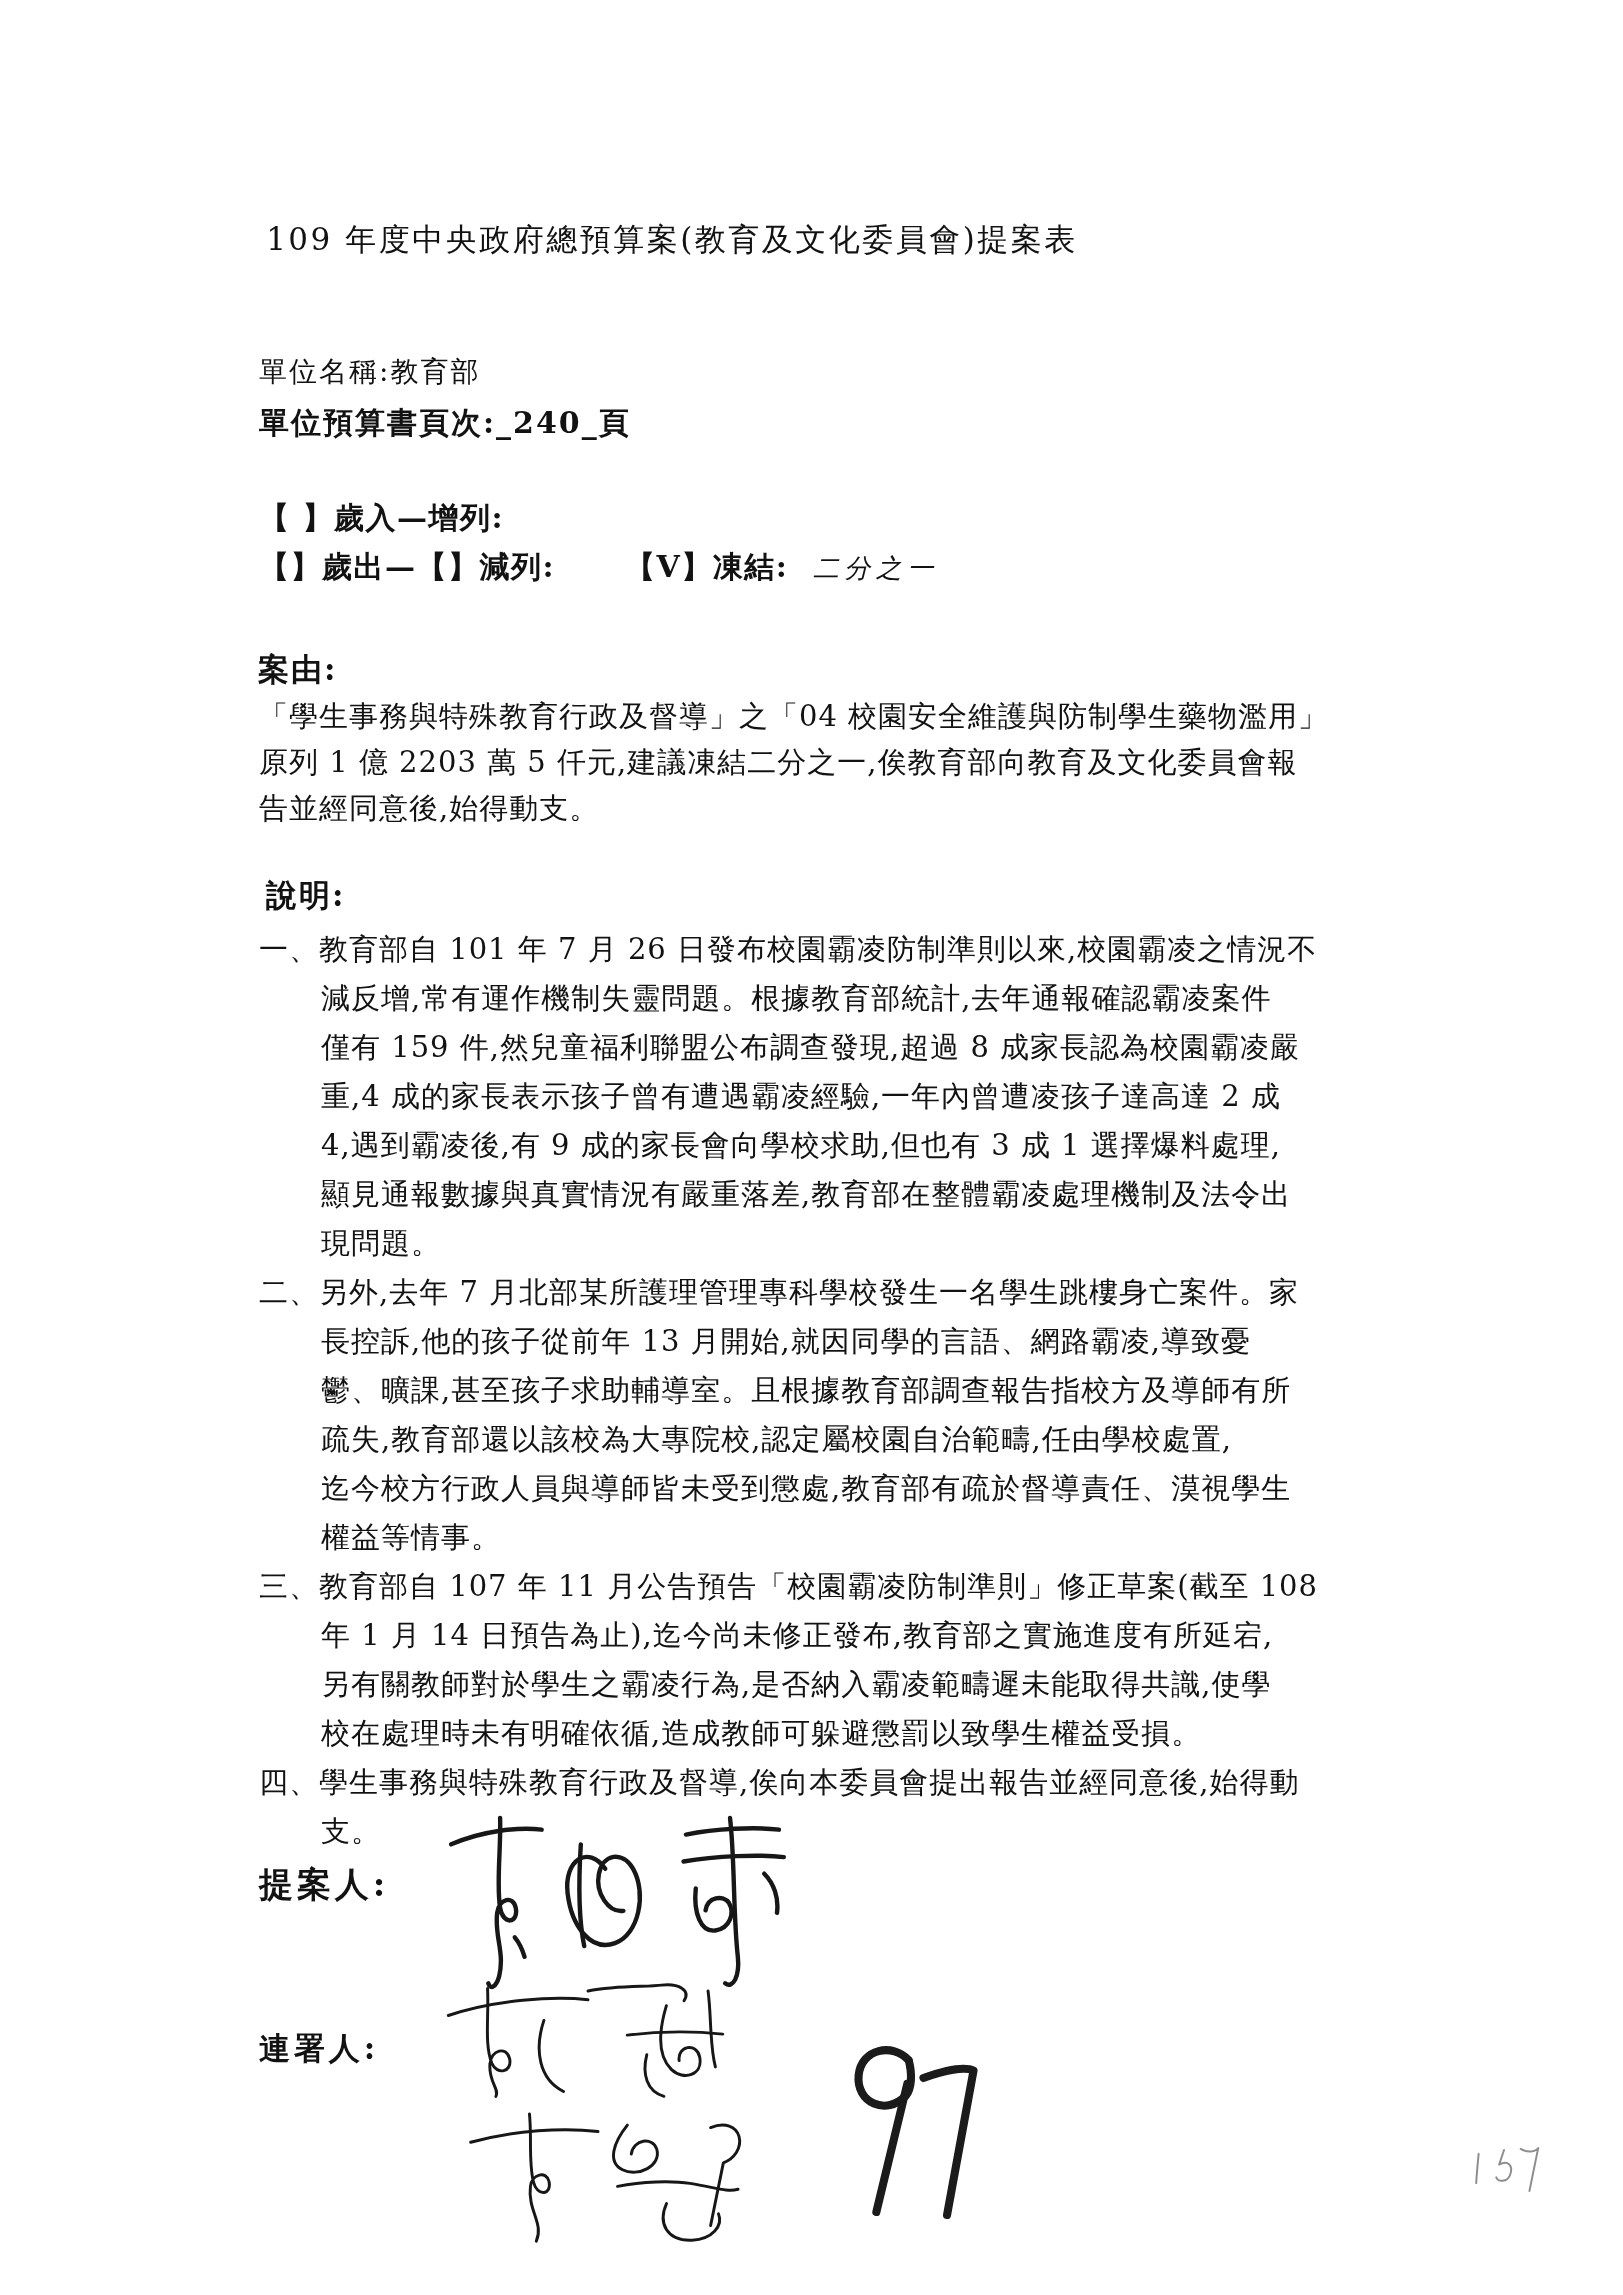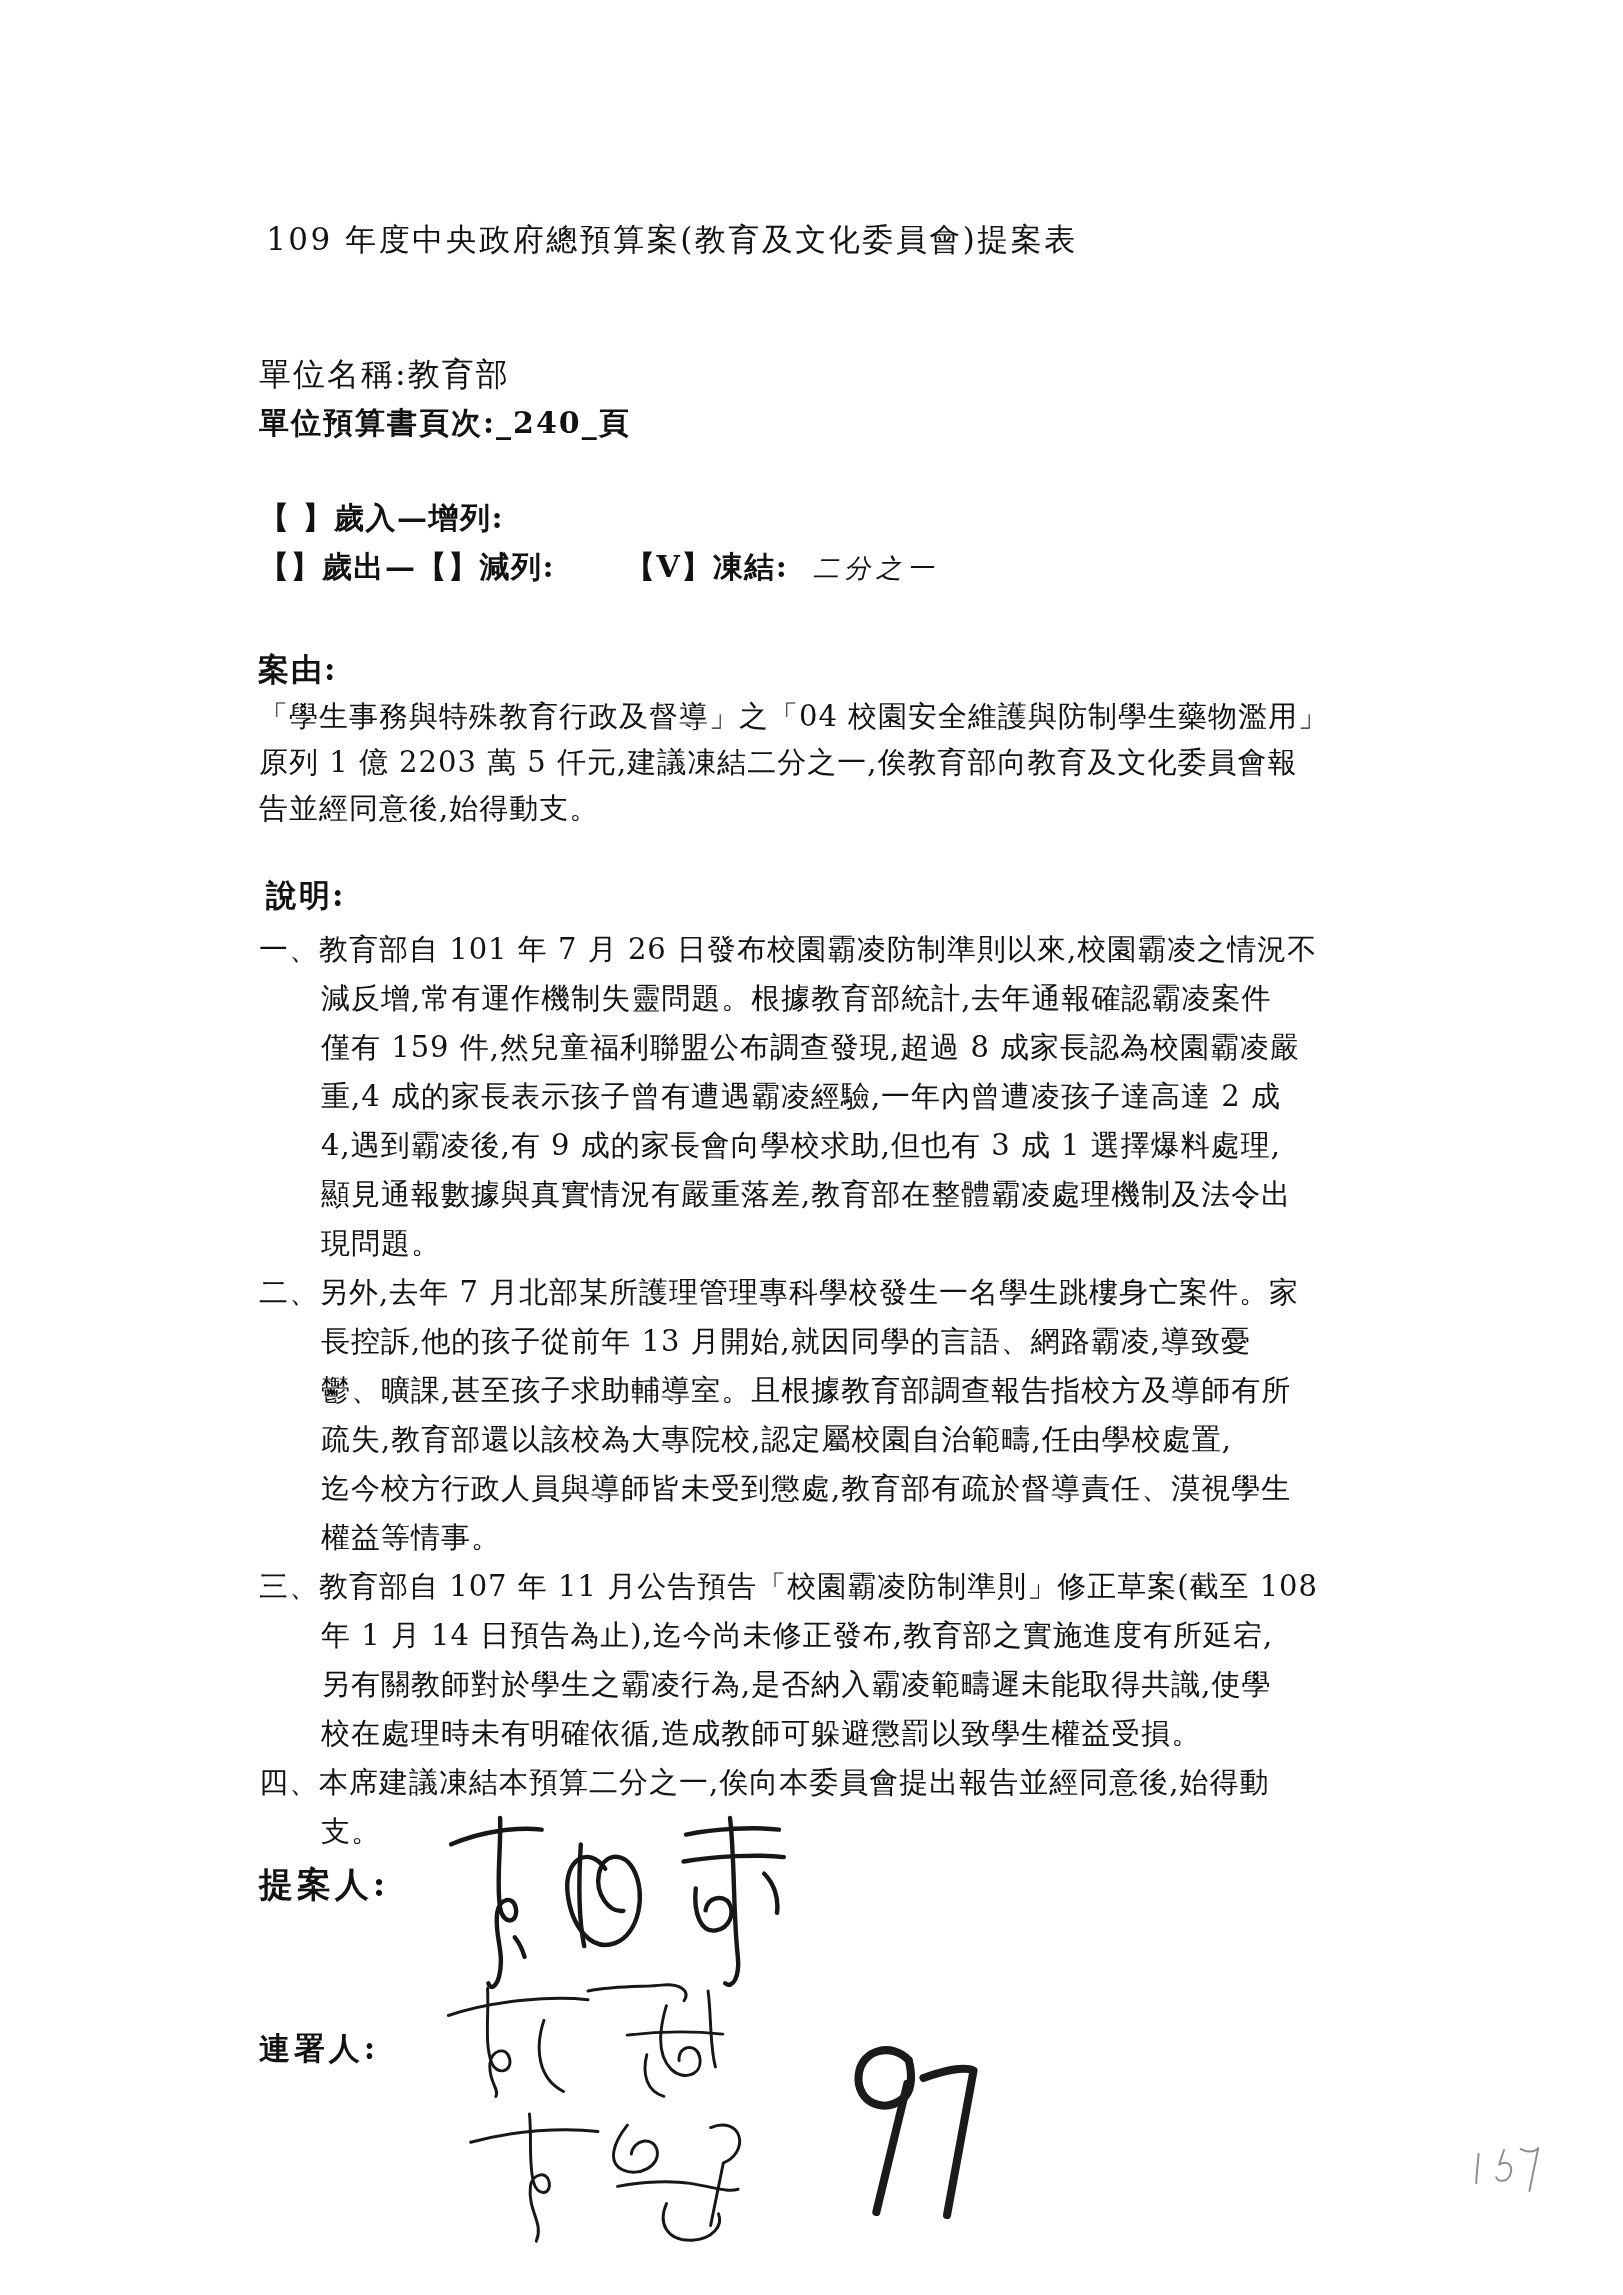--- a/index.html
+++ b/index.html
@@ -5,21 +5,21 @@
   html,body{margin:0;padding:0;background:#ffffff;}
   .page{
     position:relative;width:1624px;height:2295px;background:#ffffff;
     color:#121212;font-family:"DejaVu Serif","Liberation Serif",serif;
     overflow:hidden;
   }
   .title{
     position:absolute;top:219px;left:0;width:1344px;text-align:center;
     font-size:31px;letter-spacing:2.5px;white-space:nowrap;
   }
-  .unit-name{position:absolute;left:259px;top:353px;font-size:32px;letter-spacing:2px;white-space:nowrap;}
+  .unit-name{position:absolute;left:259px;top:353px;font-size:28px;letter-spacing:2px;white-space:nowrap;}
   .unit-page{position:absolute;left:259px;top:403px;font-size:30px;font-weight:700;letter-spacing:2px;white-space:nowrap;}
   .chk-line1{position:absolute;left:259px;top:498px;font-size:30px;font-weight:700;letter-spacing:1.5px;white-space:nowrap;}
   .chk-line2{position:absolute;left:259px;top:547px;font-size:30px;font-weight:700;letter-spacing:1.5px;white-space:nowrap;}
   .chk-freeze{margin-left:70px;}
   .chk-value{margin-left:24.5px;font-weight:400;font-style:italic;font-size:26px;letter-spacing:5.4px;}
   .case-label{position:absolute;left:258px;top:649px;font-size:31px;font-weight:700;letter-spacing:2px;}
   .case-par{position:absolute;left:259px;top:693px;}
   .case-par .line{height:46px;line-height:46px;font-size:29px;letter-spacing:1px;white-space:nowrap;}
   .expl-label{position:absolute;left:258px;top:875px;font-size:31px;font-weight:700;letter-spacing:2px;padding-left:8px;}
   .expl{position:absolute;left:259px;top:925px;}
@@ -69,21 +69,21 @@
       <div class="line">二、另外,去年 7 月北部某所護理管理專科學校發生一名學生跳樓身亡案件。家</div>
       <div class="line cont">長控訴,他的孩子從前年 13 月開始,就因同學的言語、網路霸凌,導致憂</div>
       <div class="line cont">鬱、曠課,甚至孩子求助輔導室。且根據教育部調查報告指校方及導師有所</div>
       <div class="line cont">疏失,教育部還以該校為大專院校,認定屬校園自治範疇,任由學校處置,</div>
       <div class="line cont">迄今校方行政人員與導師皆未受到懲處,教育部有疏於督導責任、漠視學生</div>
       <div class="line cont">權益等情事。</div>
       <div class="line">三、教育部自 107 年 11 月公告預告「校園霸凌防制準則」修正草案(截至 108</div>
       <div class="line cont">年 1 月 14 日預告為止),迄今尚未修正發布,教育部之實施進度有所延宕,</div>
       <div class="line cont">另有關教師對於學生之霸凌行為,是否納入霸凌範疇遲未能取得共識,使學</div>
       <div class="line cont">校在處理時未有明確依循,造成教師可躲避懲罰以致學生權益受損。</div>
-      <div class="line">四、本席建議凍結本預算二分之一,俟向本委員會提出報告並經同意後,始得動</div>
+      <div class="line">四、學生事務與特殊教育行政及督導,俟向本委員會提出報告並經同意後,始得動</div>
       <div class="line cont">支。</div>
     </div>
 
   <div class="proposer-label">提案人:</div>
   <div class="cosigner-label">連署人:</div>
 
   <svg id="sig-proposer" class="sig" width="353" height="181" viewBox="0 0 720 370" aria-label="黃國書">
     <g stroke-width="9">
       <path d="M20 60 C85 32 160 24 205 30"></path>
       <path d="M120 6 C122 70 112 140 120 190 C126 226 158 222 152 190 C147 164 118 170 114 200 C108 248 130 280 118 330 C112 352 100 358 96 344"></path>

